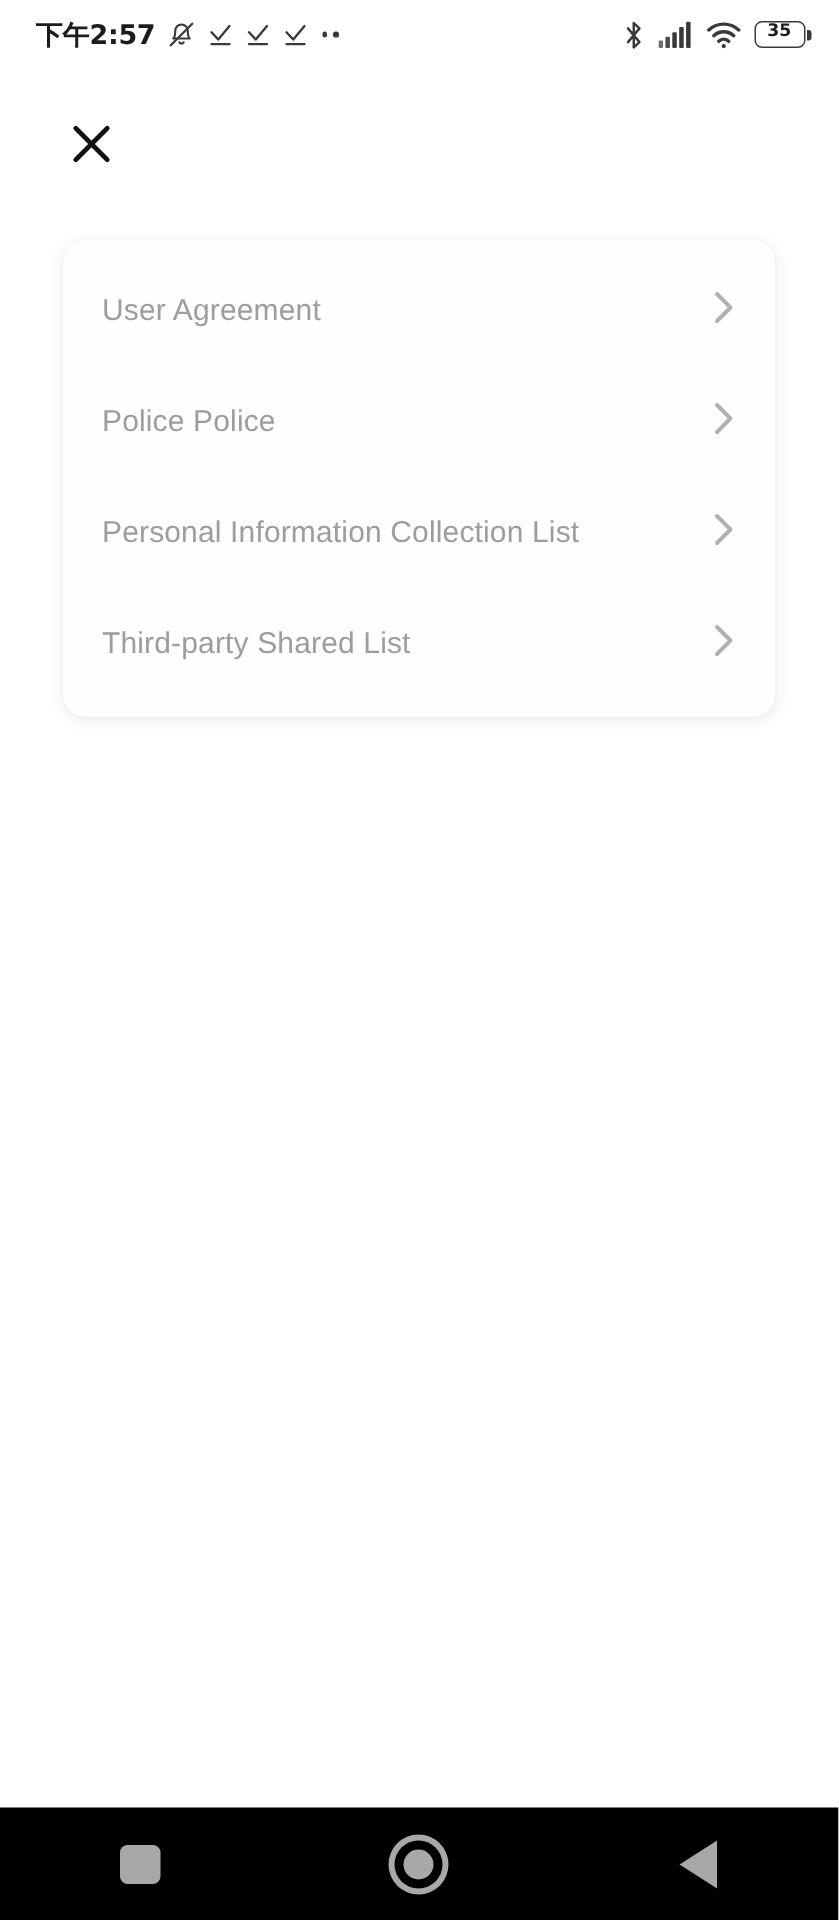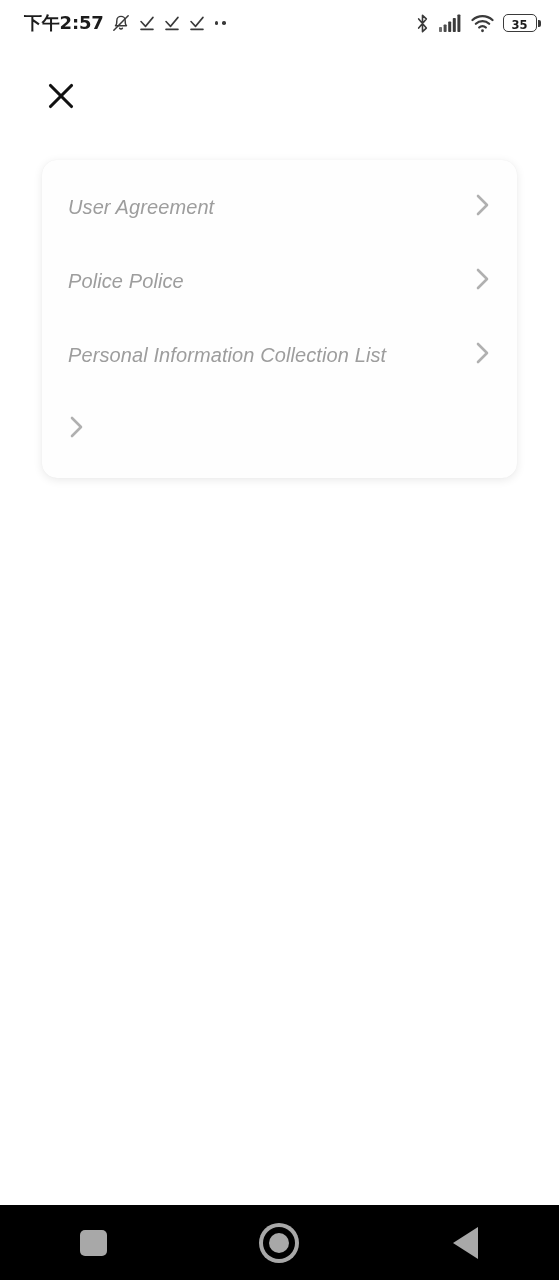--- a/index.html
+++ b/index.html
@@ -52,21 +52,20 @@
     border-radius:15px;
     box-shadow:0 2px 10px rgba(0,0,0,0.09), 0 0 1px rgba(0,0,0,0.06);
     padding:10px 0 12px 0;
   }
   .row {
     height:74px;
     display:flex; align-items:center;
     justify-content:space-between;
     padding:0 26px 0 26px;
     cursor:pointer;
-    font-style:italic;
   }
   .row-label {
     font-size:20px;
     color:#9d9d9d;
     letter-spacing:0.1px;
     white-space:nowrap;
   }
   .chev { display:block; flex:none; }
 
   
@@ -173,21 +172,21 @@
       <span>
         <svg class="sicon" width="23" height="19" viewBox="0 0 24 20">
           <path d="M1.5 6.3C4.4 3.7 8 2.2 12 2.2s7.6 1.5 10.5 4.1" fill="none" stroke="#3a3a3a" stroke-width="2.4" stroke-linecap="round"></path>
           <path d="M5 10.3c1.9-1.8 4.3-2.8 7-2.8s5.1 1 7 2.8" fill="none" stroke="#3a3a3a" stroke-width="2.4" stroke-linecap="round"></path>
           <path d="M8.5 14.2c1-1 2.2-1.5 3.5-1.5s2.5.5 3.5 1.5" fill="none" stroke="#3a3a3a" stroke-width="2.4" stroke-linecap="round"></path>
           <circle cx="12" cy="17.6" r="1.5" fill="#3a3a3a"></circle>
         </svg>
       </span>
 
       <span style="position:relative; display:inline-flex; align-items:center;">
-        <span style="display:inline-flex; align-items:flex-end; justify-content:center;
+        <span style="display:inline-flex; align-items:flex-start; justify-content:center;
                      width:34px; height:18px; border:1.6px solid #3a3a3a;
                      border-radius:5px;">
           <span style="font-size:11.5px; color:#1c1c1c; font-family:'DejaVu Sans', sans-serif;
                        line-height:1;">35</span>
         </span>
         <span style="display:block; width:3px; height:7px; background:#3a3a3a;
                      border-radius:0 2px 2px 0; margin-left:1.5px;"></span>
       </span>
     </div>
   </div>
@@ -224,20 +223,21 @@
     <div class="row">
       <span class="row-label">Personal Information Collection List</span>
       <span class="chev">
         <svg width="17" height="28" viewBox="0 0 17 28">
           <polyline points="4,5 13,14 4,23" fill="none" stroke="#b0b0b0" stroke-width="2.6" stroke-linecap="round" stroke-linejoin="round"></polyline>
         </svg>
       </span>
     </div>
 
     <div class="row">
+      <span class="row-label">Third-party Shared List</span>
       <span class="chev">
         <svg width="17" height="28" viewBox="0 0 17 28">
           <polyline points="4,5 13,14 4,23" fill="none" stroke="#b0b0b0" stroke-width="2.6" stroke-linecap="round" stroke-linejoin="round"></polyline>
         </svg>
       </span>
     </div>
   </div>
 
   <div id="nav-bar">
 

